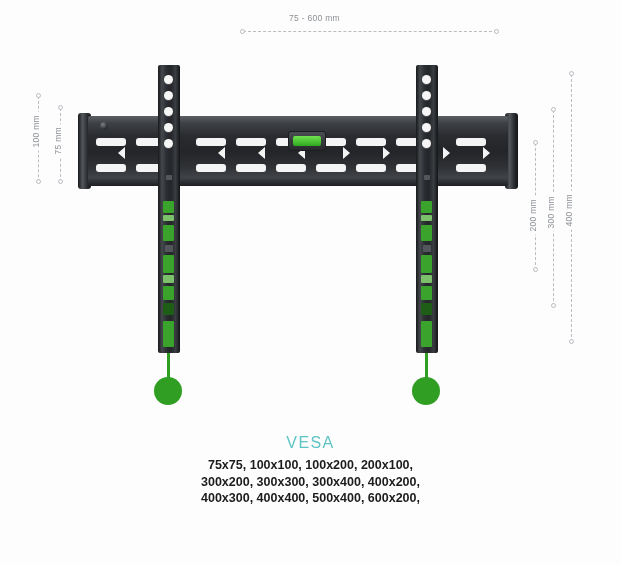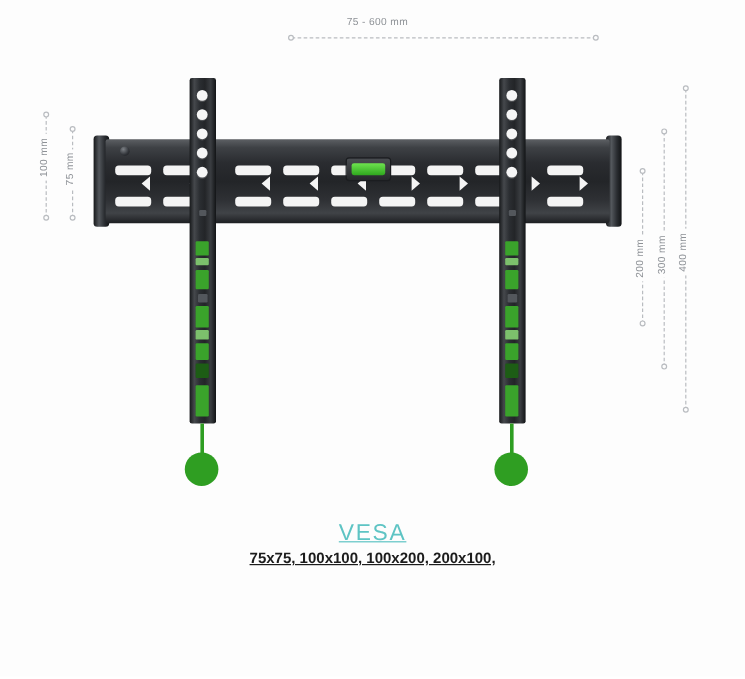--- a/index.html
+++ b/index.html
@@ -150,36 +150,35 @@
     height: 28px;
     border-radius: 50%;
     background: #2f9e22;
   }
 
   
   .vesa-title {
     position: absolute;
     width: 100%;
     text-align: center;
-    font-size: 19px;
+    font-size: 16px;
     letter-spacing: 1.4px;
     color: #5ec4c4;
     font-weight: 400;
-    text-decoration: underline;
   }
   .vesa-list {
     position: absolute;
     width: 100%;
     text-align: center;
     font-size: 12.5px;
     font-weight: bold;
     color: #1c1c1c;
     line-height: 16.5px;
   }
-  .vesa-list div { white-space: nowrap; text-decoration: underline; }
+  .vesa-list div { white-space: nowrap; }
 </style>
 </head>
 <body>
 
 <div id="stage">
 
   <div class="dim-line-h" style="left:243px; top:31px; width:254px;"></div>
   <div class="dim-cap" style="left:240px; top:28.5px;"></div>
   <div class="dim-cap" style="left:494px; top:28.5px;"></div>
   <div class="dim-label-h" style="left:0; top:13px; width:621px; text-align:center;">75 - 600 mm</div>
@@ -293,15 +292,17 @@
     </div>
     <div class="pull-stem" style="left:425px; top:353px; height:27px;"></div>
     <div class="pull-knob" style="left:412px; top:377px;"></div>
 
   </div>
 
   <div class="vesa-title" style="top:434px;">VESA</div>
 
   <div class="vesa-list" style="top:457px;">
     <div>75x75, 100x100, 100x200, 200x100,</div>
+    <div>300x200, 300x300, 300x400,  400x200,</div>
+    <div>400x300, 400x400, 500x400, 600x200,</div>
   </div>
 
 </div>
 
 </body></html>

